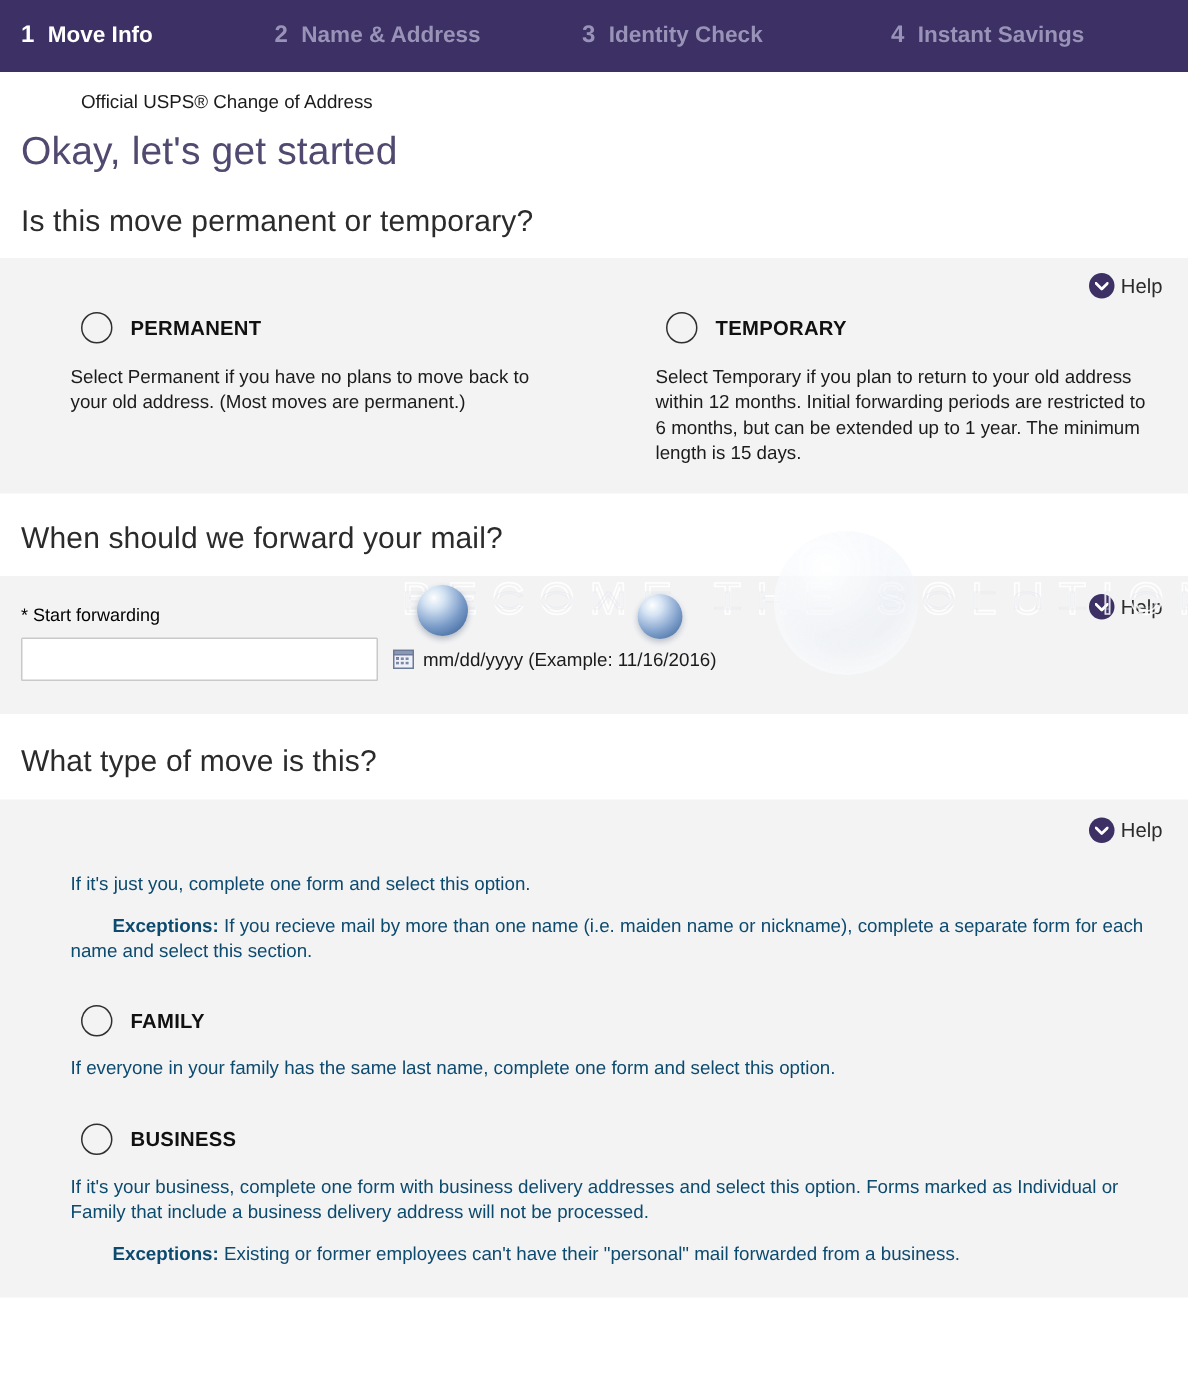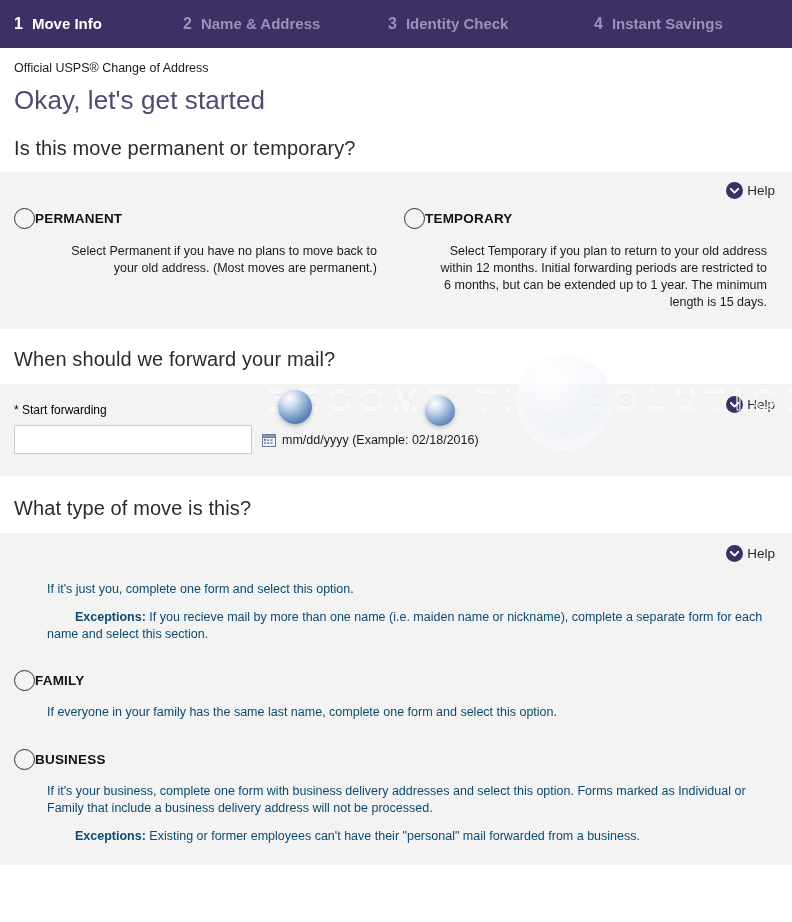--- a/index.html
+++ b/index.html
@@ -51,20 +51,21 @@
   .step-4 { width: 180px; }
 
   
   .intro {
     padding: 12px 14px 0 14px;
   }
   .official {
     font-size: 12.5px;
     color: #1b1b1b;
     line-height: 16px;
+    margin-left: 40px;
   }
   .page-title {
     font-size: 26px;
     font-weight: 300;
     color: #51496f;
     line-height: 34px;
     margin-top: 7px;
     letter-spacing: 0.1px;
   }
 
@@ -119,33 +120,33 @@
     height: 21px;
     border-radius: 50%;
     border: 1.4px solid #2f2f2f;
     background: transparent;
     flex: 0 0 auto;
     cursor: pointer;
   }
   .opt-head {
     display: flex;
     align-items: center;
-    gap: 0;
+    gap: 12px;
+    margin-left: 40px;
   }
   .opt-label {
     font-size: 13.5px;
     font-weight: bold;
     color: #111111;
     letter-spacing: 0.2px;
   }
   .opt-desc {
     font-size: 12.5px;
     line-height: 17px;
     color: #1b1b1b;
-    text-align: right;
   }
 
   
   .two-col {
     display: flex;
     padding-top: 36px;
     padding-bottom: 18px;
   }
   .col { width: 382px; }
   .col-2 { margin-left: 16px; }
@@ -376,21 +377,21 @@
         <rect x="0.5" y="0.5" width="13" height="3" fill="#8a97b5" stroke="#6b7a99" stroke-width="1"></rect>
         <rect x="2" y="5.3" width="2" height="1.7" fill="#5a6staple"></rect>
         <rect x="2" y="5.3" width="2" height="1.7" fill="#7c88a6"></rect>
         <rect x="5.2" y="5.3" width="2" height="1.7" fill="#7c88a6"></rect>
         <rect x="8.4" y="5.3" width="2" height="1.7" fill="#7c88a6"></rect>
         <rect x="2" y="8.2" width="2" height="1.7" fill="#7c88a6"></rect>
         <rect x="5.2" y="8.2" width="2" height="1.7" fill="#7c88a6"></rect>
         <rect x="8.4" y="8.2" width="2" height="1.7" fill="#7c88a6"></rect>
       </svg>
     </span>
-    <span class="date-hint">mm/dd/yyyy (Example: 02/18/2016)</span>
+    <span class="date-hint">mm/dd/yyyy (Example: 11/16/2016)</span>
   </div>
 </div>
 
 <div class="question q-type">What type of move is this?</div>
 
 <div class="panel panel-type" style="margin-top:12px;">
   <div class="help" style="top:12px;">
     <span class="help-circle">
       <svg width="9" height="6" viewBox="0 0 9 6">
           <path d="M0.6 0.8 L4.5 4.6 L8.4 0.8" fill="none" stroke="#ffffff" stroke-width="1.9" stroke-linecap="round" stroke-linejoin="round"></path>

